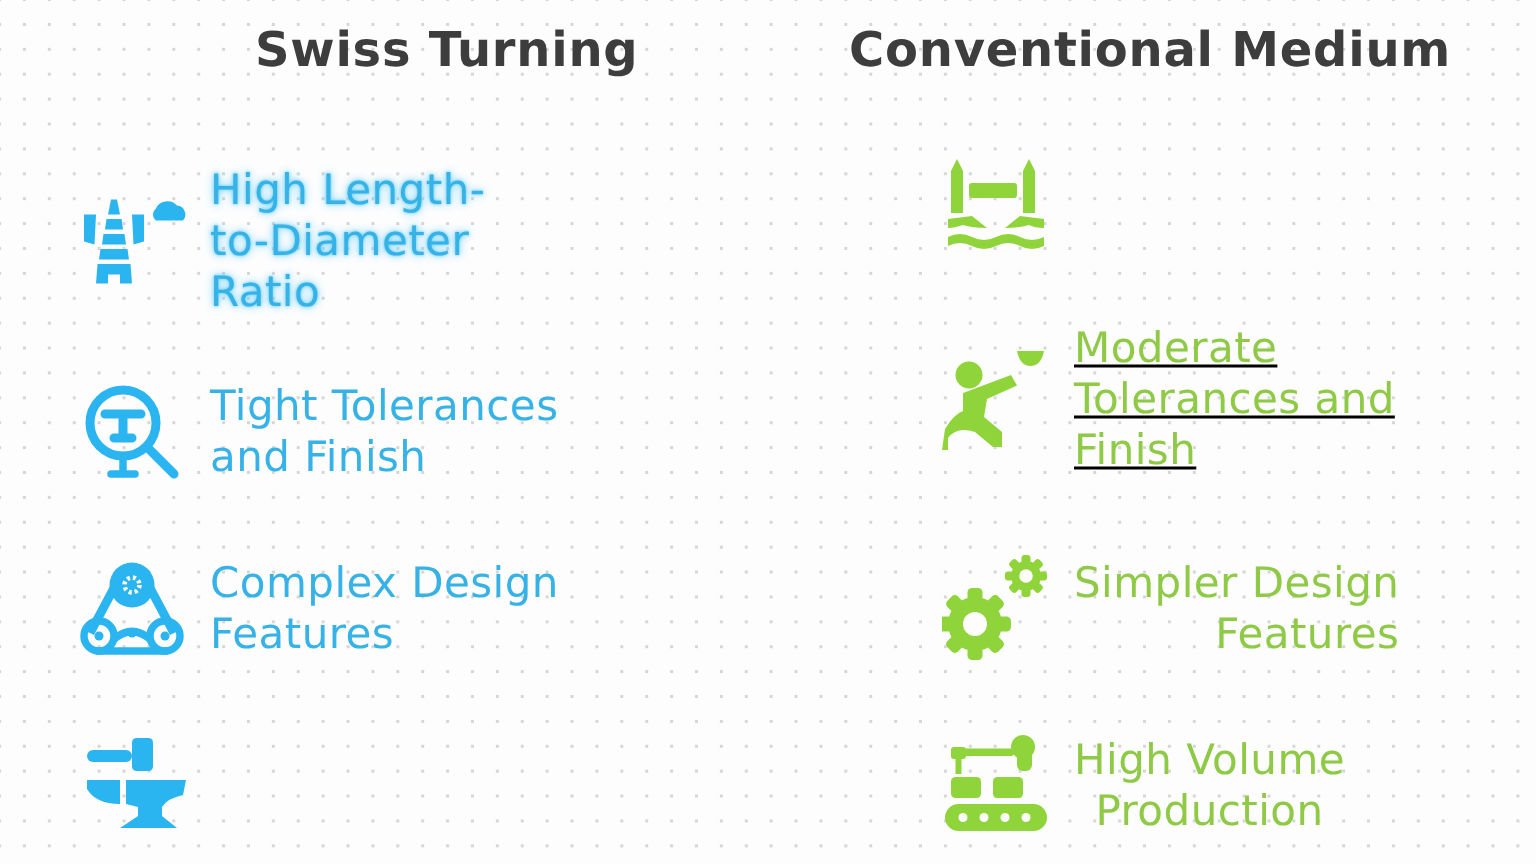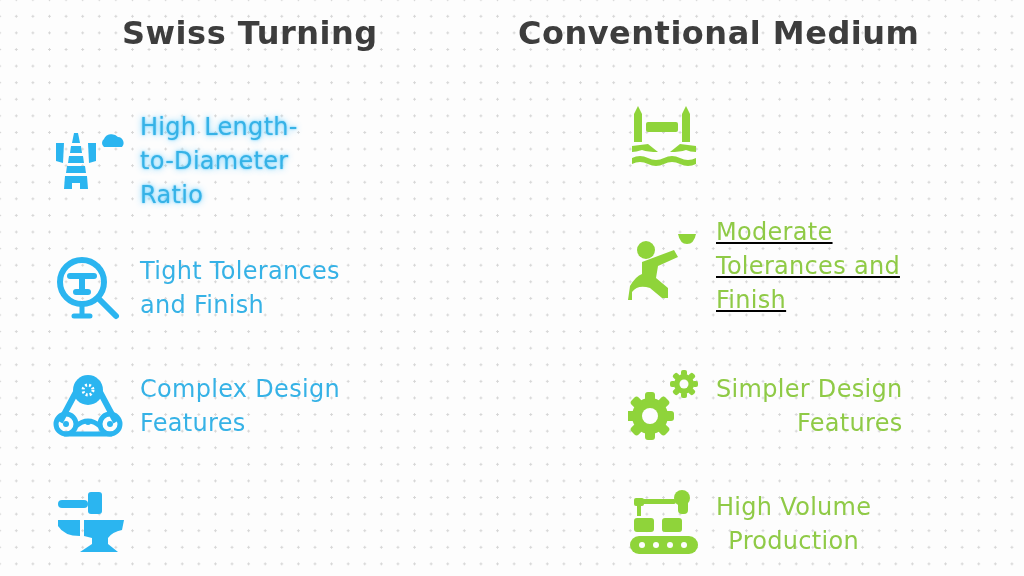--- a/index.html
+++ b/index.html
@@ -9,28 +9,29 @@
     background-image: radial-gradient(circle, #d6d6d6 1px, transparent 1.3px);
     background-size: 16.6px 16.6px;
     background-position: 8px 8px;
     font-family: "DejaVu Sans", sans-serif;
   }
   .col-title {
     position: absolute; top: 14px;
     font-family: "DejaVu Sans", sans-serif; font-weight: bold;
     font-size: 32px; color: #3d3d3d; letter-spacing: 0.5px;
     white-space: nowrap;
+    margin-left: 48px;
   }
   #title-left { left: 122px; }
   #title-right { left: 518px; }
   .item { position: absolute; display: flex; align-items: center; }
   .icon { width: 72px; height: 72px; flex: none; }
   .icon svg { width: 100%; height: 100%; display: block; }
   .label {
-    margin-left: 16px; font-size: 24px; line-height: 34px;
+    margin-left: 16px; font-size: 28px; line-height: 34px;
     letter-spacing: 0.3px; white-space: pre-line;
   }
   .blue .label { color: #36b2e6; }
   .green .label { color: #8fca46; }
   .glow { text-shadow: 0 0 6px rgba(80,200,255,0.85), 0 0 2px rgba(80,200,255,0.9); }
 </style>
 </head>
 <body>
 
 <div id="title-left" class="col-title">Swiss Turning</div>

